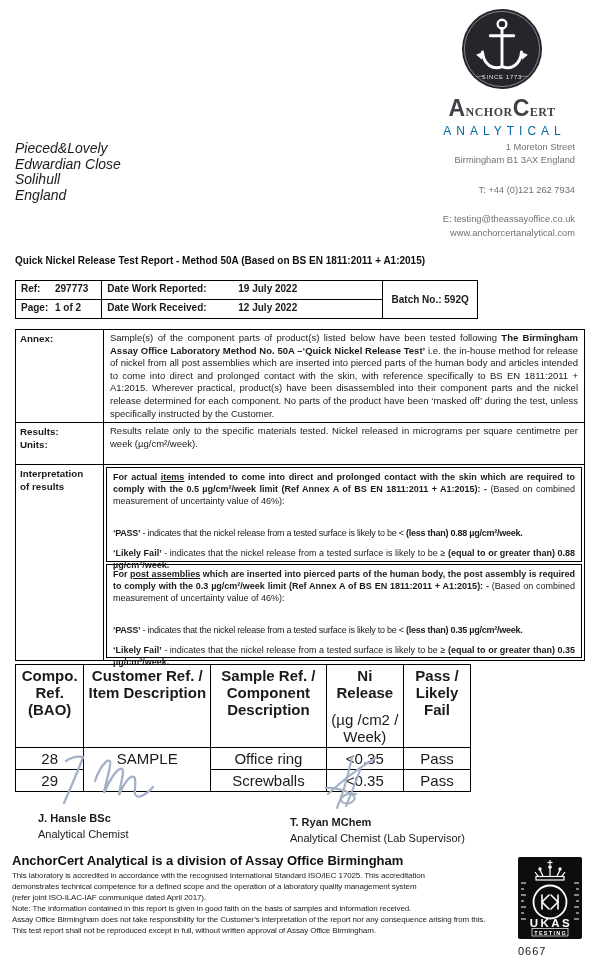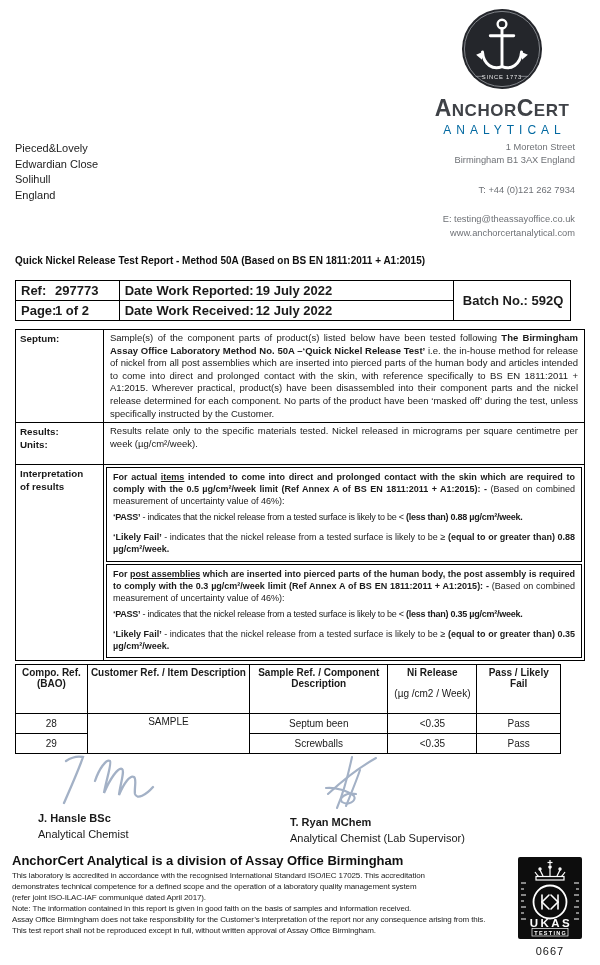--- a/index.html
+++ b/index.html
@@ -4,79 +4,79 @@
 <style>
   html,body{margin:0;padding:0;background:#fff;}
   .page{position:relative;width:600px;height:965px;background:#ffffff;overflow:hidden;
         font-family:"Liberation Sans", sans-serif;color:#1a1a1a;}
 
   
   .brand{position:absolute;top:8px;left:422px;width:160px;text-align:center;}
   .brand svg{display:block;margin:0 auto;}
   .wordmark{margin-top:7px;font-weight:bold;color:#3f4247;letter-spacing:.5px;line-height:22px;white-space:nowrap;}
   .wm-big{font-size:23px;}
-  .wm-small{font-size:17px;}
+  .wm-small{font-size:12px;font-family:Liberation Serif, serif;}
   .analytical{margin-top:1px;font-size:12px;letter-spacing:5px;padding-left:5px;color:#0369a1;font-weight:normal;}
 
   .contact{position:absolute;top:141px;right:25px;text-align:right;font-size:9.3px;
            color:#6e7176;line-height:13.4px;}
   .contact .gap{margin-top:16px;}
 
-  .customer{position:absolute;top:141px;left:15px;font-size:11px;line-height:15.5px;color:#1c1c1c;}
+  .customer{position:absolute;top:141px;left:15px;font-size:14px;line-height:15.5px;color:#1c1c1c;font-style:italic;}
 
   .title{position:absolute;top:255px;left:15px;font-size:10px;font-weight:bold;color:#0f0f0f;}
 
   
   table{border-collapse:collapse;}
   td{vertical-align:top;}
-  .ref-table{position:absolute;top:280px;left:15px;width:556px;font-size:13px;}
+  .ref-table{position:absolute;top:280px;left:15px;width:463px;font-size:10px;}
   .ref-table td{border:1.6px solid #000;padding:2px 5px;height:14px;font-weight:bold;}
   .rt-l1{display:inline-block;width:34px;}
   .rt-l2{display:inline-block;width:131px;}
   .batch-cell{vertical-align:middle !important;padding-left:9px !important;}
 
   
   .main-block{position:absolute;top:329px;left:15px;width:570px;}
   .main-table{width:570px;font-size:9.5px;}
   .main-table td{border:1.6px solid #000;}
   .lbl{width:79px;font-weight:bold;padding:2px 4px;font-size:9.8px;line-height:13px;}
   .content{padding:2px 6px;text-align:justify;line-height:12.6px;}
   .method-content{height:86px;}
   .results-content{height:37px;}
   .interp-content{padding:0 !important;}
   .ibox{border:1.5px solid #000;margin:2px 2px 0 2px;padding:3px 6px 5px 6px;
         font-size:9px;line-height:12.1px;text-align:justify;}
   .ibox:last-child{margin-bottom:2px;}
   .ibox p{margin:0;}
-  .ibox .p-pass{margin-top:4px;white-space:nowrap;letter-spacing:-0.25px;}
+  .ibox .p-pass{margin-top:20px;white-space:nowrap;letter-spacing:-0.25px;}
   .ibox .p-fail{margin-top:7px;}
   .ibox-1{height:85px;}
   .ibox-2{height:84px;}
 
   
-  .res-table{width:546px;font-size:10px;text-align:center;margin-top:3px;}
+  .res-table{width:456px;font-size:15px;text-align:center;margin-top:3px;}
   .res-table td{border:1.6px solid #000;padding:2px 3px;}
   .res-table .hdr{font-weight:bold;height:44px;}
   .ni-sub{font-weight:normal;margin-top:10px;}
   .res-row td{height:15px;vertical-align:middle;}
   .c1{width:69px;} .c2{width:171px;} .c3{width:143px;} .c4{width:89px;} .c5{width:84px;}
   .sample-cell{vertical-align:top !important;padding-top:2px !important;}
 
   
   .sig{position:absolute;font-size:11px;line-height:16px;}
   .sig-1{top:748px;left:38px;}
   .sig-2{top:750px;left:290px;}
   .sig-name{font-weight:bold;margin-top:2px;}
   .sig svg{display:block;}
 
   
   .footer-head{position:absolute;top:853px;left:12px;font-size:13px;font-weight:bold;color:#101010;}
   .footer-small{position:absolute;top:871px;left:12px;font-size:8px;letter-spacing:-0.12px;
                 line-height:10.9px;color:#242424;white-space:nowrap;}
-  .ukas{position:absolute;top:857px;left:518px;width:64px;text-align:center;}
+  .ukas{position:absolute;top:857px;left:518px;width:64px;text-align:left;}
   .ukas-num{font-size:11px;letter-spacing:1px;color:#161616;margin-top:2px;}
 </style>
 </head>
 <body>
 
 <div class="page">
 
   <div class="brand">
     <svg width="82" height="82" viewBox="0 0 84 84">
       <circle cx="42" cy="42" r="41" fill="#24262b"></circle>
@@ -126,21 +126,21 @@
       <td><span class="rt-l2">Date Work Received:</span><span>12 July 2022</span></td>
     </tr>
   </tbody>
     </table>
 
   <div class="main-block">
 
     <table class="main-table">
       <tbody>
           <tr>
-        <td class="lbl">Septum:</td>
+        <td class="lbl">Annex:</td>
         <td class="content method-content"><span>Sample(s) of the component parts of product(s) listed below have been tested following </span><strong>The Birmingham Assay Office Laboratory Method No. 50A –‘Quick Nickel Release Test’</strong><span> i.e. the in-house method for release of nickel from all post assemblies which are inserted into pierced parts of the human body and articles intended to come into direct and prolonged contact with the skin, with reference specifically to BS EN 1811:2011 + A1:2015. Wherever practical, product(s) have been disassembled into their component parts and the nickel release determined for each component. No parts of the product have been ‘masked off’ during the test, unless specifically instructed by the Customer.</span></td>
       </tr>
       <tr>
         <td class="lbl">
           <div>Results:</div>
           <div>Units:</div>
         </td>
         <td class="content results-content">Results relate only to the specific materials tested. Nickel released in micrograms per square centimetre per week (µg/cm²/week).</td>
       </tr>
       <tr>
@@ -172,21 +172,21 @@
         <td class="hdr c3">Sample Ref. / Component Description</td>
         <td class="hdr c4">
           <div>Ni Release</div>
           <div class="ni-sub">(µg /cm2 / Week)</div>
         </td>
         <td class="hdr c5">Pass / Likely Fail</td>
       </tr>
       <tr class="res-row">
         <td>28</td>
         <td rowspan="2" class="sample-cell">SAMPLE</td>
-        <td>Septum been</td>
+        <td>Office ring</td>
         <td>&lt;0.35</td>
         <td>Pass</td>
       </tr>
       <tr class="res-row">
         <td>29</td>
         <td>Screwballs</td>
         <td>&lt;0.35</td>
         <td>Pass</td>
       </tr>
     </tbody>

